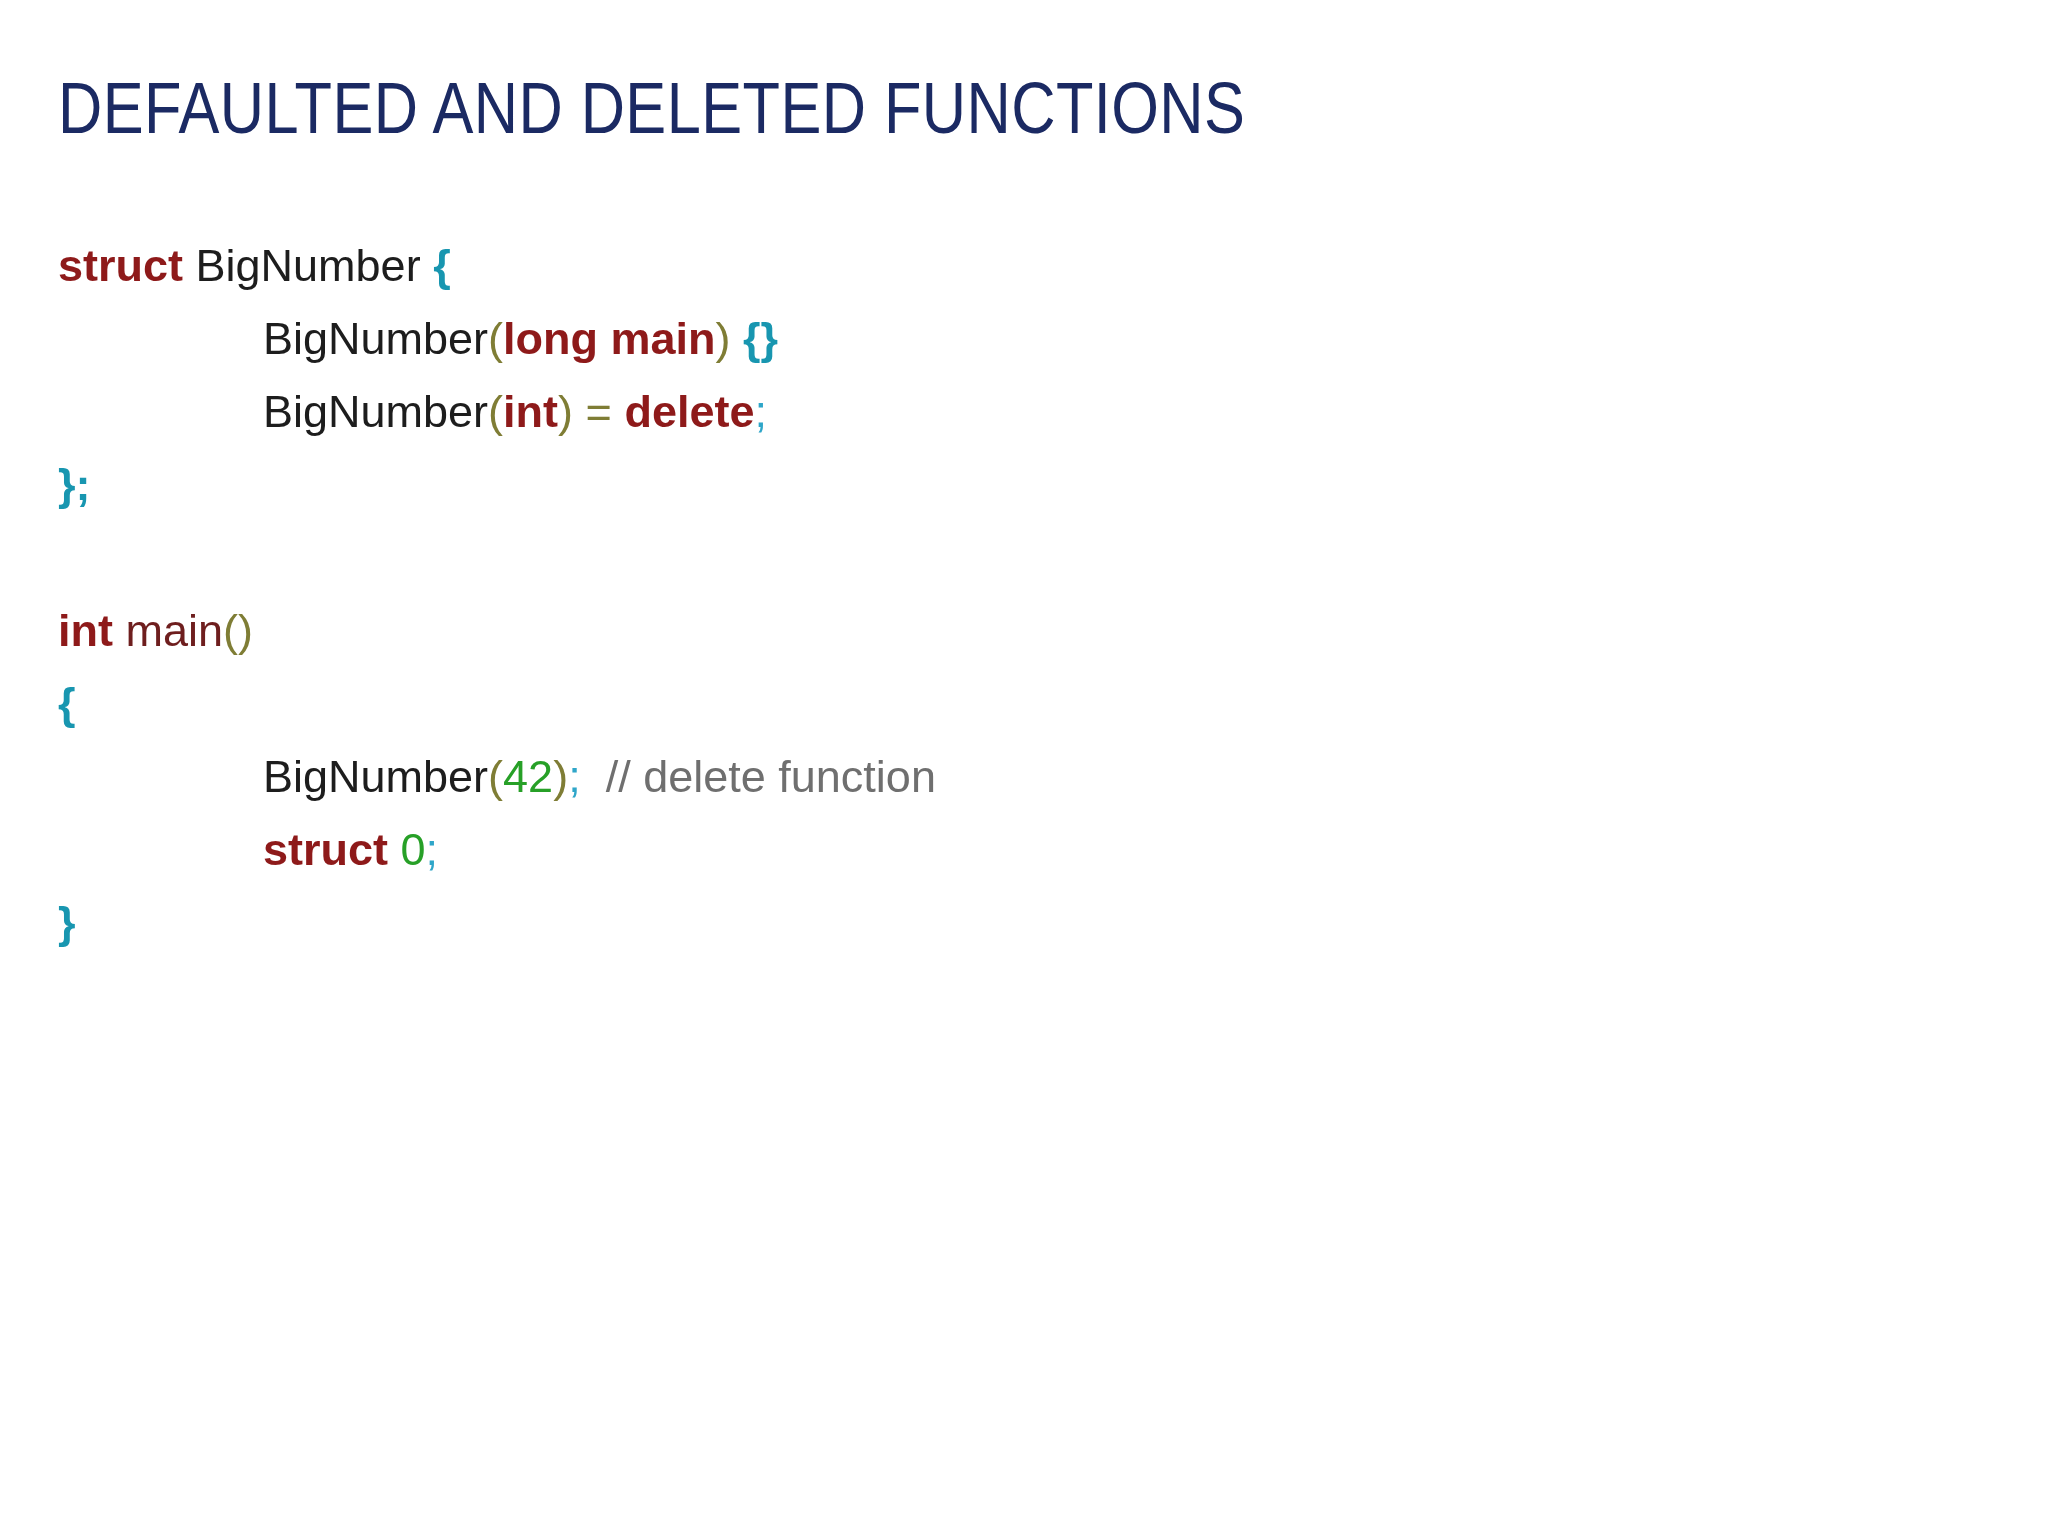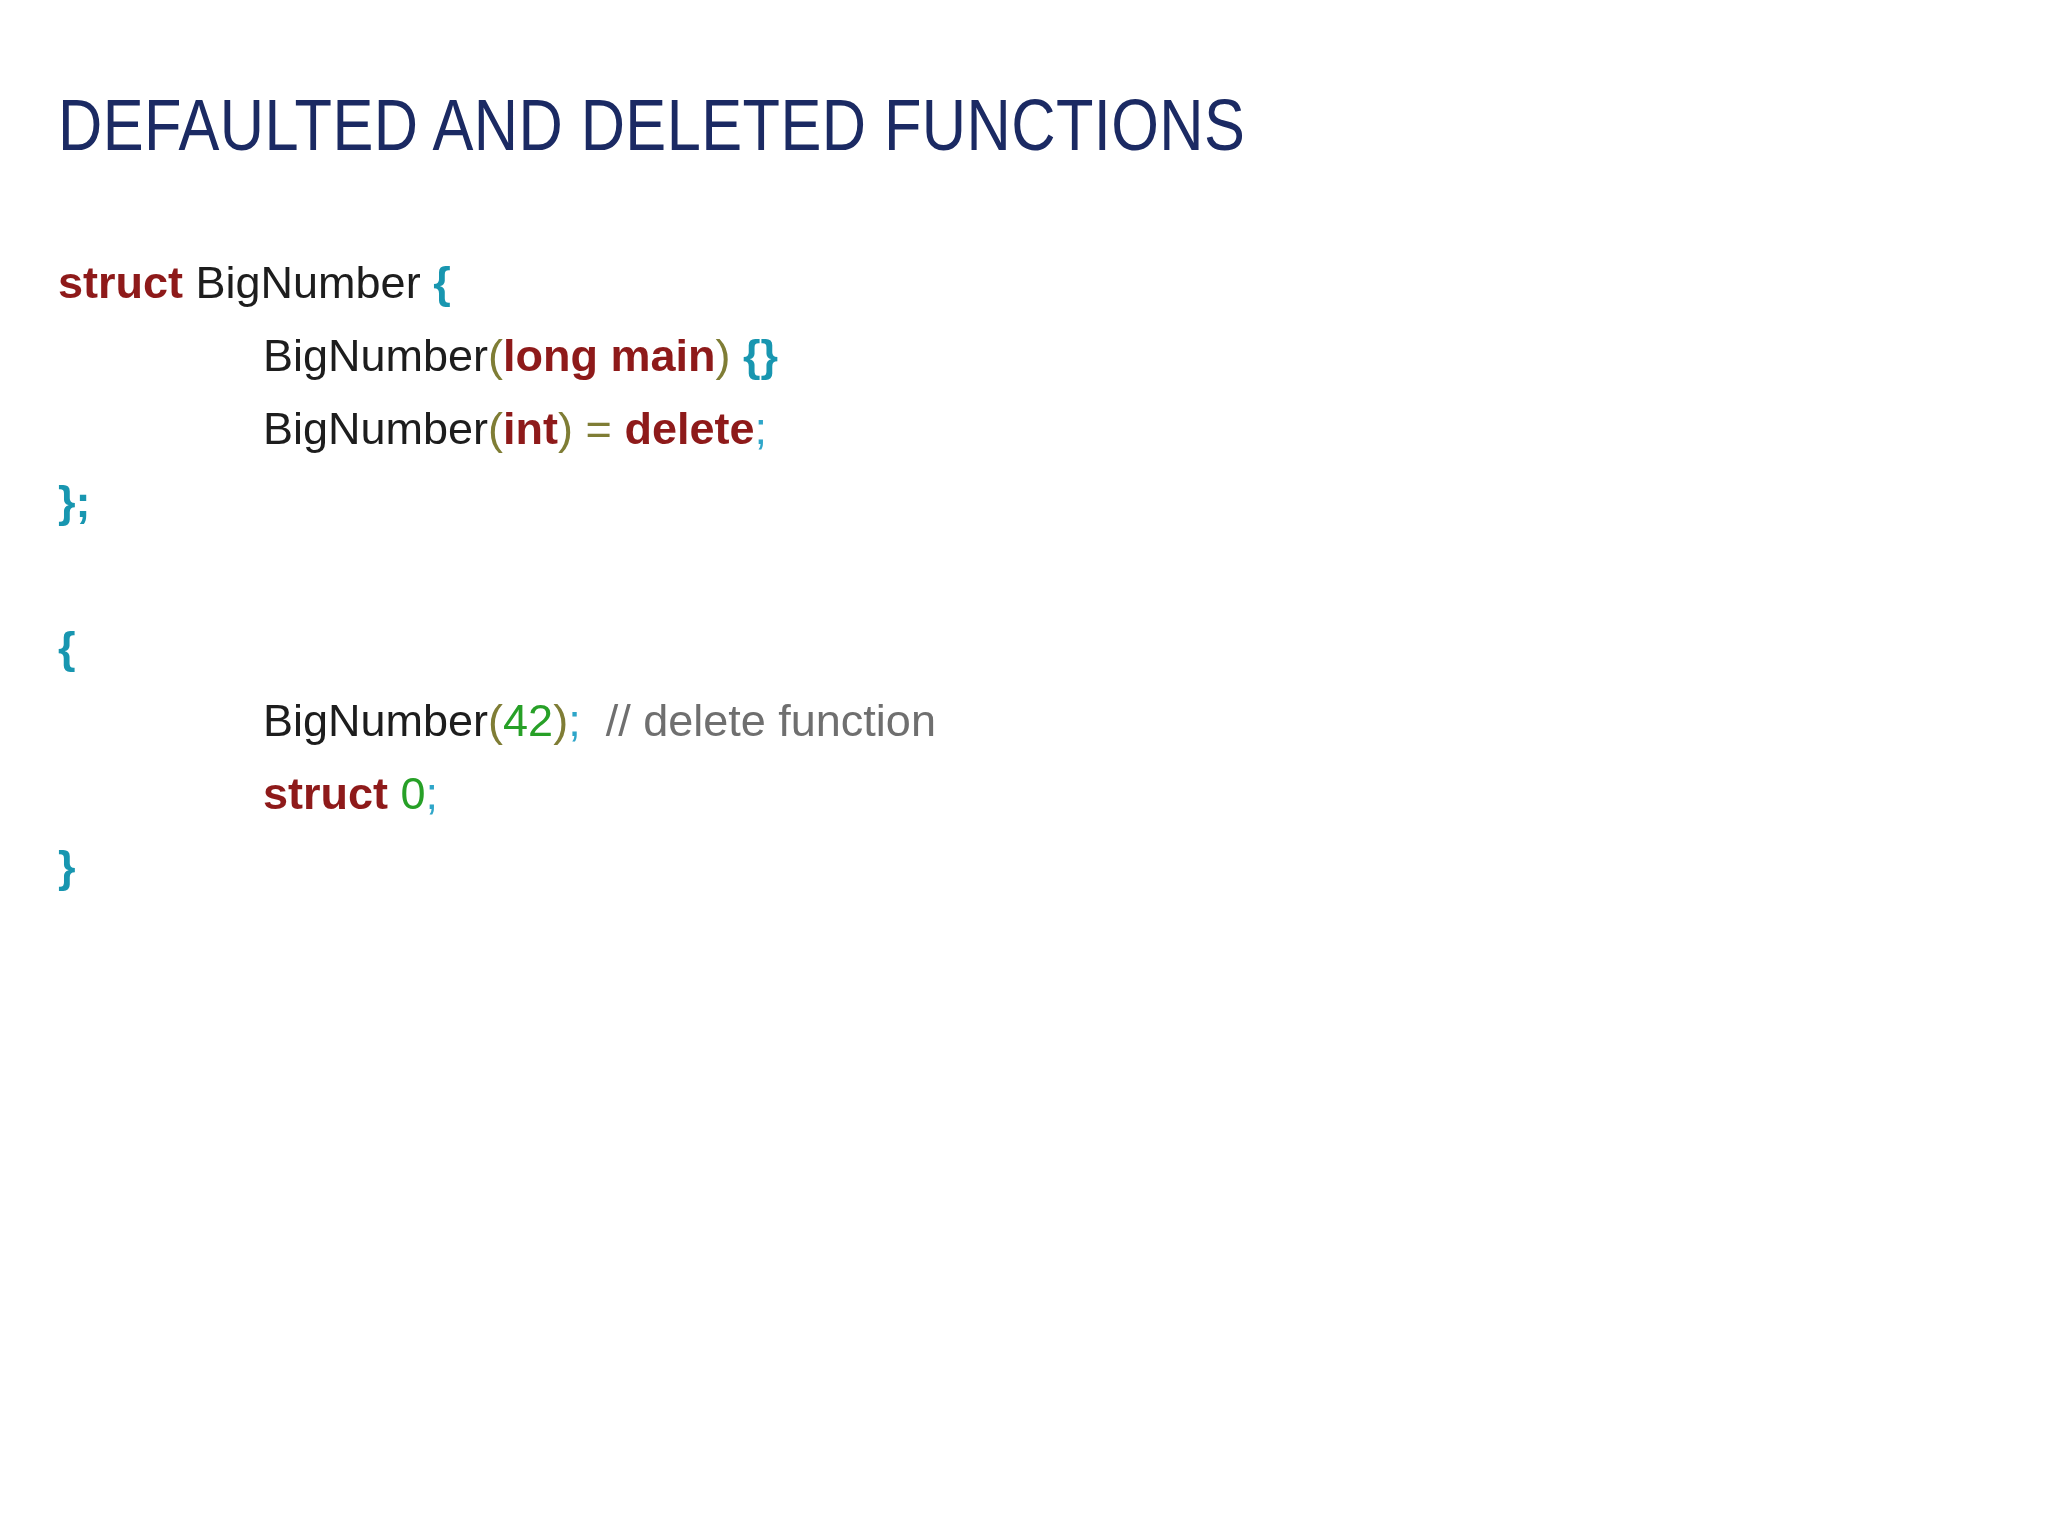--- a/index.html
+++ b/index.html
@@ -14,21 +14,21 @@
     overflow: hidden;
   }
   .slide {
     width: 2048px;
     height: 1536px;
     box-sizing: border-box;
     padding: 0 58px;
   }
   .title {
     margin: 0;
-    padding-top: 83px;
+    padding-top: 66px;
     font-size: 73px;
     font-weight: normal;
     color: var(--title, #1b2a63);
     white-space: nowrap;
   }
   .title .squeeze {
     display: inline-block;
     transform: scaleX(0.84);
     transform-origin: left center;
     letter-spacing: 0.5px;
@@ -59,18 +59,19 @@
 <body>
 
 <div class="slide">
   <h1 class="title"><span class="squeeze">DEFAULTED AND DELETED FUNCTIONS</span></h1>
   <div class="code" id="code-block">
       <div class="code-line"><span class="tok c-keyword">struct</span><span class="tok c-plain"> BigNumber </span><span class="tok c-brace">{</span></div>
       <div class="code-line indented"><span class="tok c-plain">BigNumber</span><span class="tok c-paren">(</span><span class="tok c-keyword">long main</span><span class="tok c-paren">)</span><span class="tok c-plain"> </span><span class="tok c-brace">{}</span></div>
       <div class="code-line indented"><span class="tok c-plain">BigNumber</span><span class="tok c-paren">(</span><span class="tok c-keyword">int</span><span class="tok c-paren">)</span><span class="tok c-plain"> </span><span class="tok c-paren">=</span><span class="tok c-plain"> </span><span class="tok c-keyword">delete</span><span class="tok c-semicolon">;</span></div>
       <div class="code-line"><span class="tok c-brace">}</span><span class="tok c-brace">;</span></div>
       <div class="code-line">&nbsp;</div>
+      <div class="code-line"><span class="tok c-keyword">int</span><span class="tok c-plain"> </span><span class="tok c-function">main</span><span class="tok c-paren">()</span></div>
       <div class="code-line"><span class="tok c-brace">{</span></div>
       <div class="code-line indented"><span class="tok c-plain">BigNumber</span><span class="tok c-paren">(</span><span class="tok c-number">42</span><span class="tok c-paren">)</span><span class="tok c-semicolon">;</span><span class="tok c-plain">  </span><span class="tok c-comment">// delete function</span></div>
       <div class="code-line indented"><span class="tok c-keyword">struct</span><span class="tok c-plain"> </span><span class="tok c-number">0</span><span class="tok c-semicolon">;</span></div>
       <div class="code-line"><span class="tok c-brace">}</span></div>
     </div>
 </div>
 
 </body></html>

